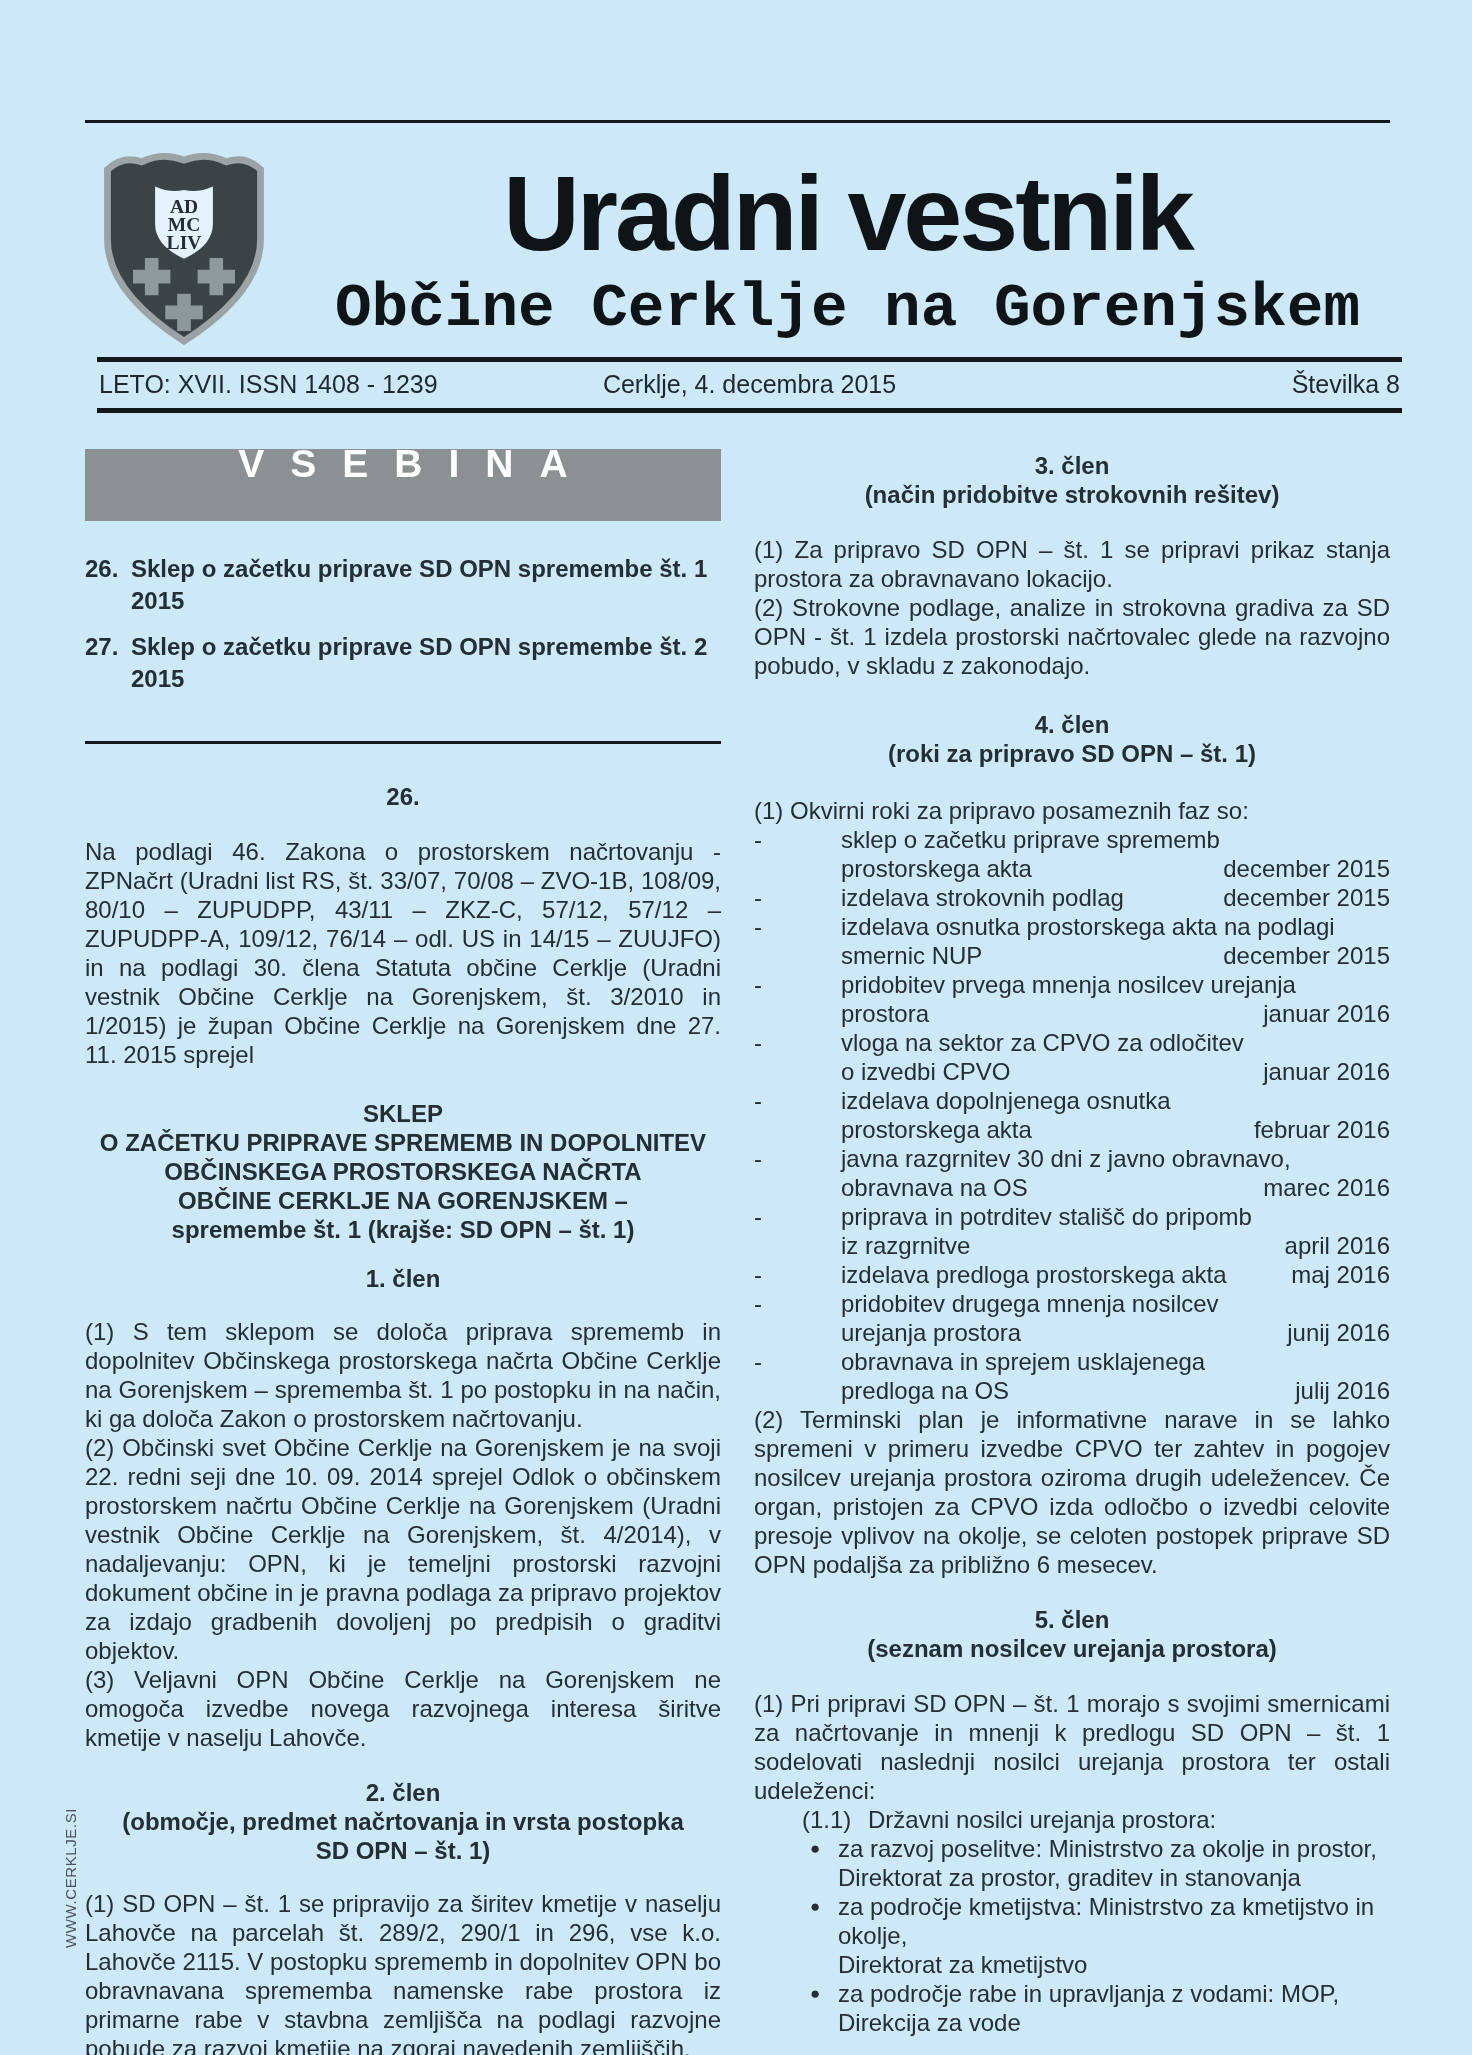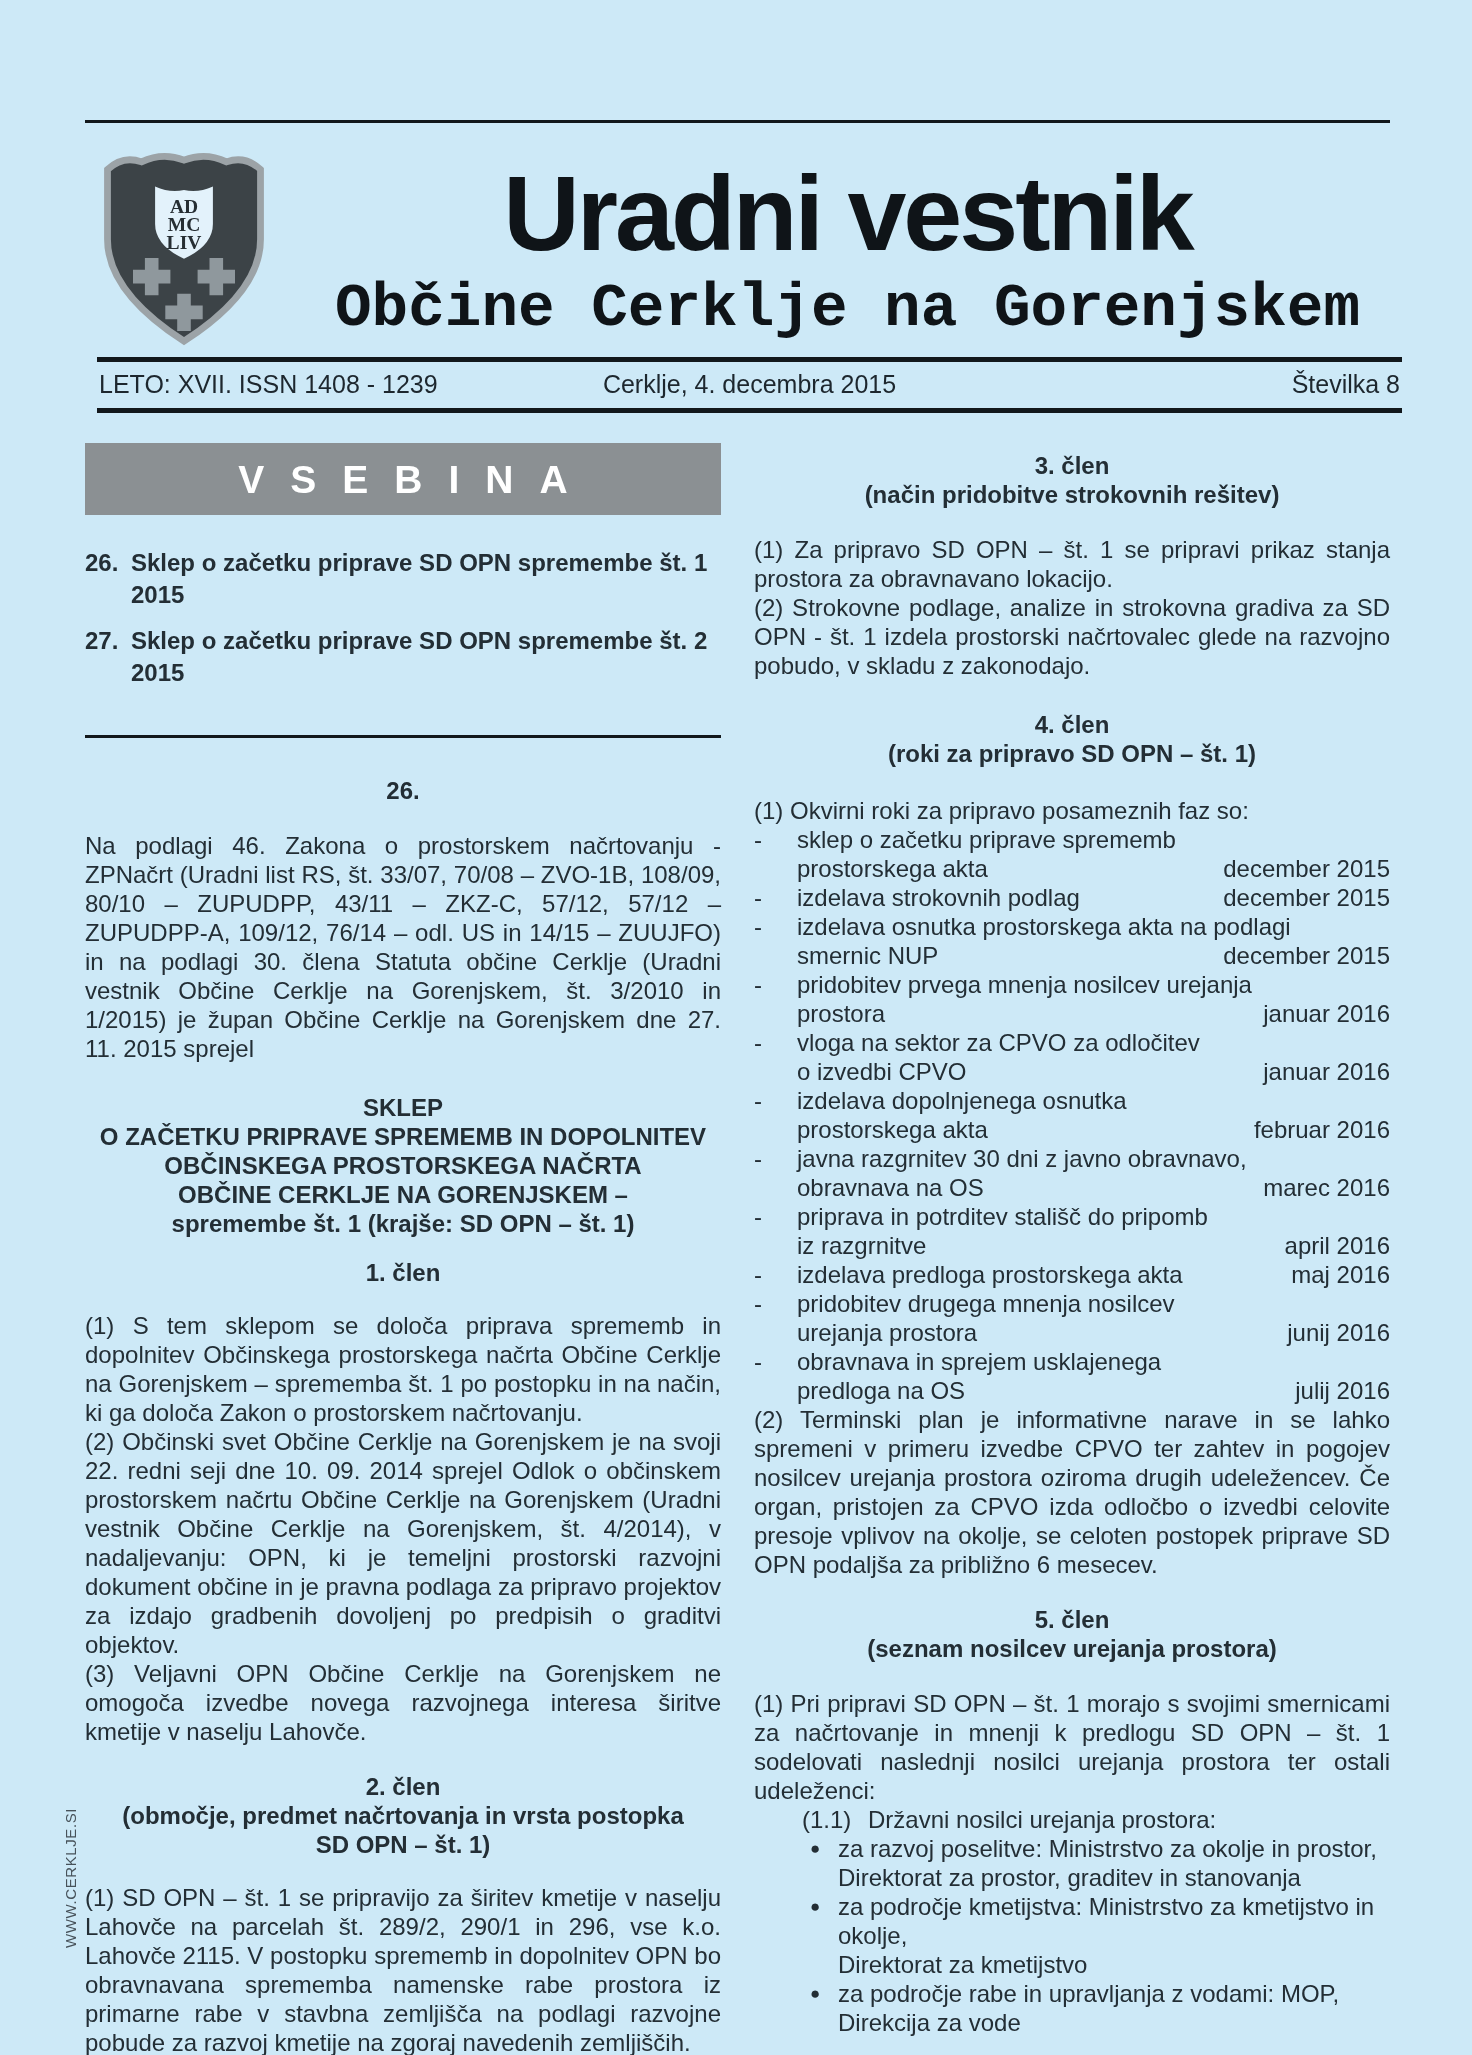--- a/index.html
+++ b/index.html
@@ -21,39 +21,39 @@
     padding:8px 2px 9px 2px;display:flex;font-size:25px;color:#1d272e;
   }
   .meta>div{flex:1;}
   .meta-center{text-align:center;}
   .meta-right{text-align:right;}
 
   .columns{position:absolute;top:443px;left:85px;width:1305px;display:flex;gap:33px;
     font-size:24px;line-height:29px;}
   .col{flex:1;min-width:0;}
 
-  .toc-band{height:72px;background:#8b9093;display:flex;align-items:center;justify-content:center;}
+  .toc-band{margin-top:6px;height:72px;background:#8b9093;display:flex;justify-content:center;}
   .toc-heading{color:#ffffff;font-size:39px;font-weight:bold;letter-spacing:26px;padding-left:26px;}
   .toc-item{display:flex;font-weight:bold;margin-top:14px;line-height:32px;}
   .toc-item.first{margin-top:32px;}
   .toc-num{width:46px;flex:none;}
   .toc-rule{margin-top:46px;height:3px;background:#12181c;}
 
   .sec-head{text-align:center;font-weight:bold;margin-top:38px;}
   .para{text-align:justify;margin:0;}
   .paras{margin-top:24px;}
   .intro{margin-top:26px;}
   .sklep{ text-align:center;font-weight:bold;margin-top:30px;line-height:29px;}
   .clen-head{text-align:center;font-weight:bold;line-height:29px;}
   .mt36{margin-top:20px;} .mt30{margin-top:30px;} .mt26{margin-top:26px;} .mt8{margin-top:8px;}
 
   .roki-intro{margin-top:28px;}
   .roki-item{display:flex;}
   .dash-col{width:43px;flex:none;}
-  .roki-body{flex:1;min-width:0;}
+  .roki-body{flex:1;min-width:0;margin-left:44px;}
   .r-row{display:flex;justify-content:space-between;}
   .r-date{white-space:nowrap;padding-left:12px;}
 
   .sub-item{display:flex;}
   .sub-label{width:66px;flex:none;margin-left:48px;}
   .bullets{padding-left:56px;}
   .bullet{display:flex;}
   .dot-col{width:28px;flex:none;font-size:17px;}
   .b-body{flex:1;min-width:0;}
 

